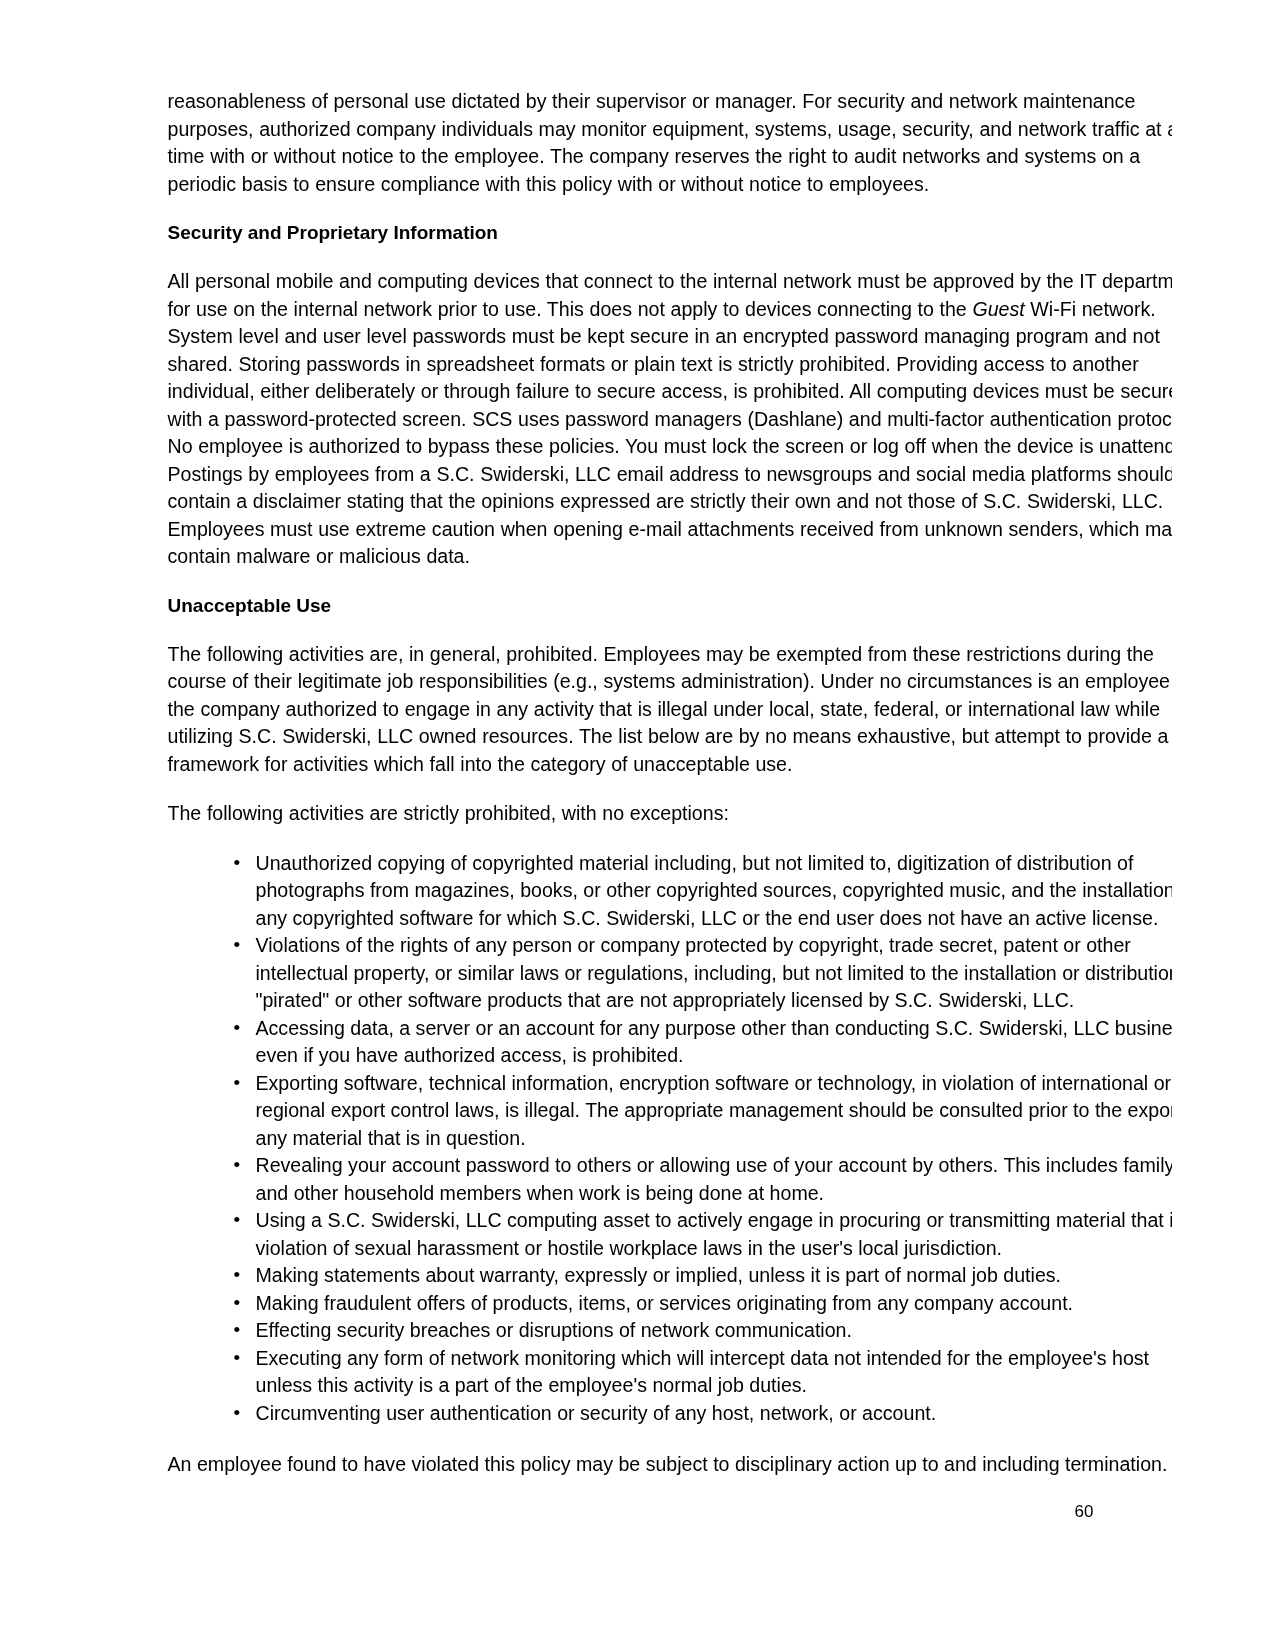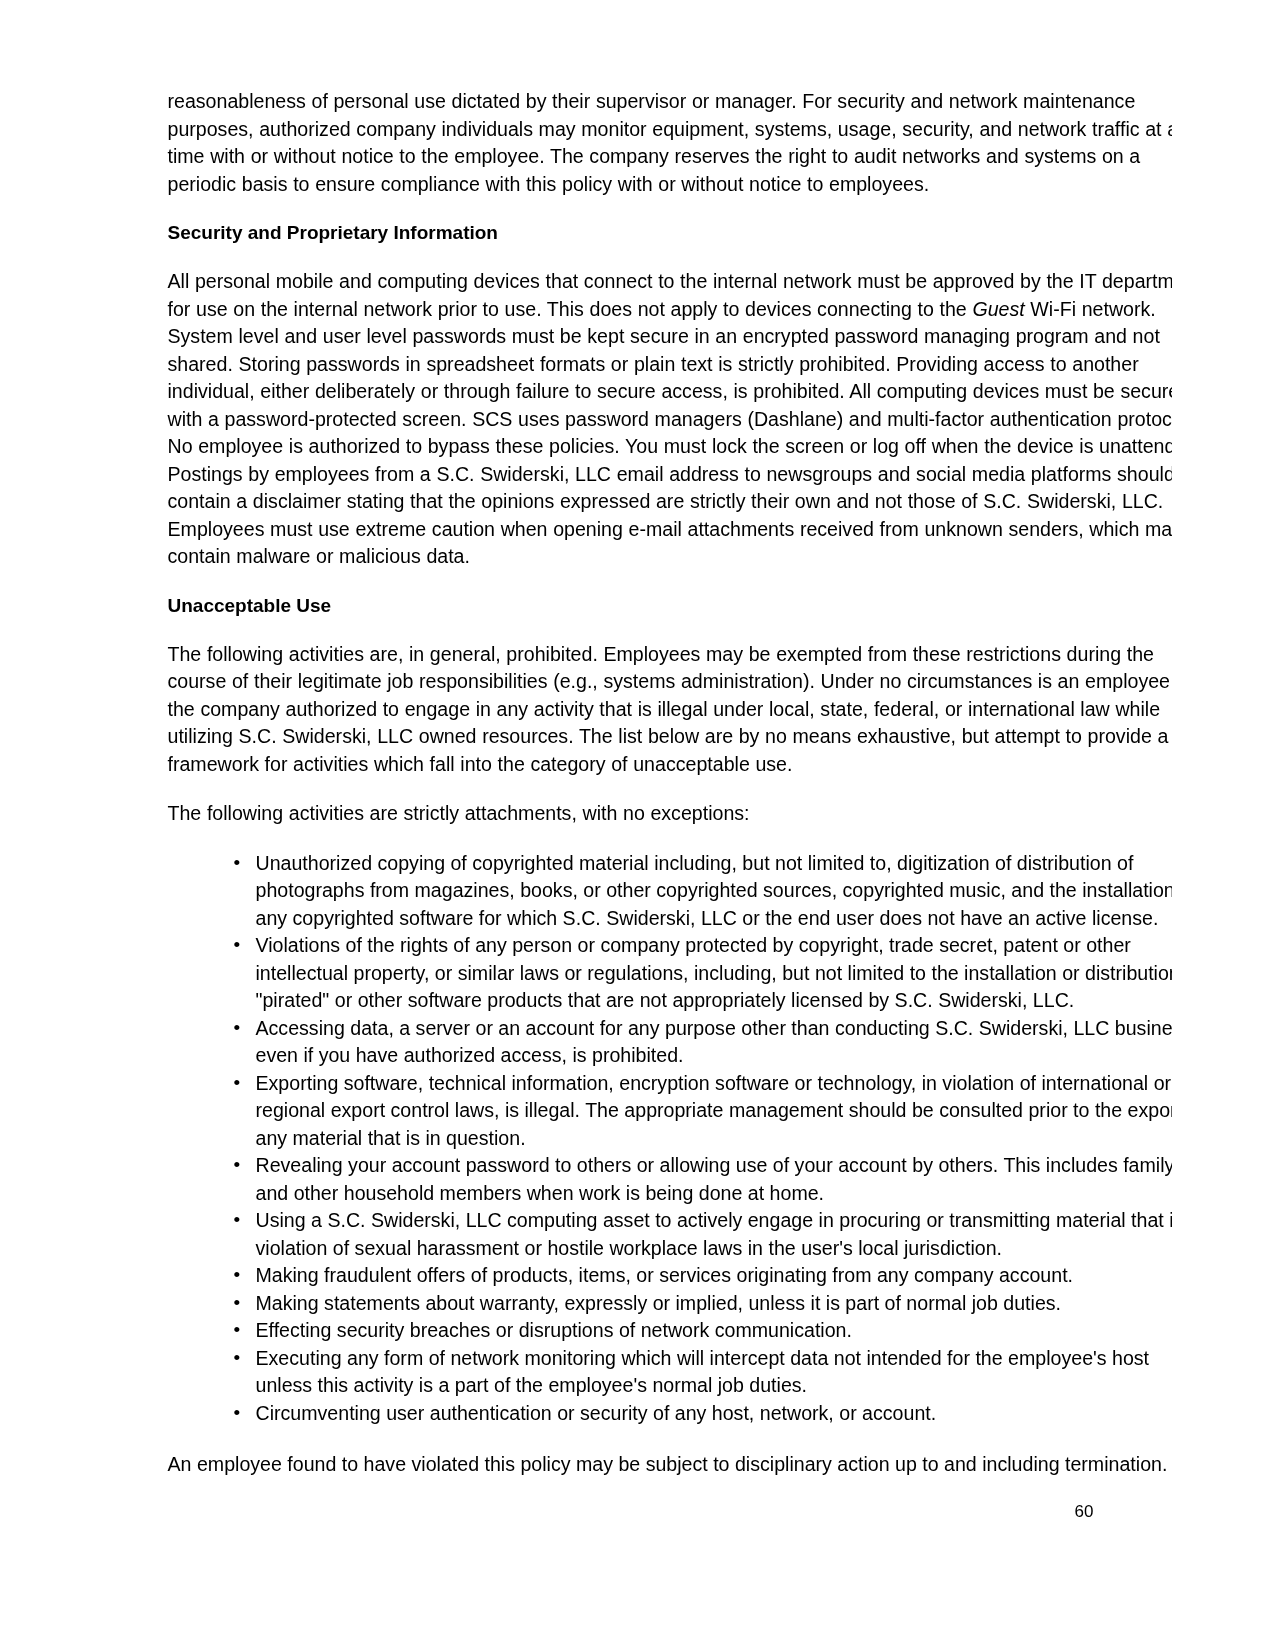--- a/index.html
+++ b/index.html
@@ -87,31 +87,31 @@
     <p class="body-text">reasonableness of personal use dictated by their supervisor or manager. For security and network maintenance purposes, authorized company individuals may monitor equipment, systems, usage, security, and network traffic at any time with or without notice to the employee. The company reserves the right to audit networks and systems on a periodic basis to ensure compliance with this policy with or without notice to employees.</p>
 
     <h2 class="section-heading">Security and Proprietary Information</h2>
 
     <p class="body-text"><span>All personal mobile and computing devices that connect to the internal network must be approved by the IT department for use on the internal network prior to use. This does not apply to devices connecting to the </span><em class="italic-term">Guest</em><span> Wi-Fi network. System level and user level passwords must be kept secure in an encrypted password managing program and not shared. Storing passwords in spreadsheet formats or plain text is strictly prohibited. Providing access to another individual, either deliberately or through failure to secure access, is prohibited.  All computing devices must be secured with a password-protected screen. SCS uses password managers (Dashlane) and multi-factor authentication protocols. No employee is authorized to bypass these policies. You must lock the screen or log off when the device is unattended. Postings by employees from a S.C. Swiderski, LLC email address to newsgroups and social media platforms should contain a disclaimer stating that the opinions expressed are strictly their own and not those of S.C. Swiderski, LLC. Employees must use extreme caution when opening e-mail attachments received from unknown senders, which may contain malware or malicious data.</span></p>
 
     <h2 class="section-heading">Unacceptable Use</h2>
 
     <p class="body-text">The following activities are, in general, prohibited. Employees may be exempted from these restrictions during the course of their legitimate job responsibilities (e.g., systems administration). Under no circumstances is an employee of the company authorized to engage in any activity that is illegal under local, state, federal, or international law while utilizing S.C. Swiderski, LLC owned resources. The list below are by no means exhaustive, but attempt to provide a framework for activities which fall into the category of unacceptable use.</p>
 
-    <p class="body-text">The following activities are strictly attachments, with no exceptions:</p>
+    <p class="body-text">The following activities are strictly prohibited, with no exceptions:</p>
 
     <ul class="prohibited-list">
       <li>Unauthorized copying of copyrighted material including, but not limited to, digitization of distribution of photographs from magazines, books, or other copyrighted sources, copyrighted music, and the installation of any copyrighted software for which S.C. Swiderski, LLC or the end user does not have an active license.</li>
       <li>Violations of the rights of any person or company protected by copyright, trade secret, patent or other intellectual property, or similar laws or regulations, including, but not limited to the installation or distribution of "pirated" or other software products that are not appropriately licensed by S.C. Swiderski, LLC.</li>
       <li>Accessing data, a server or an account for any purpose other than conducting S.C. Swiderski, LLC business, even if you have authorized access, is prohibited.</li>
       <li>Exporting software, technical information, encryption software or technology, in violation of international or regional export control laws, is illegal. The appropriate management should be consulted prior to the export of any material that is in question.</li>
       <li>Revealing your account password to others or allowing use of your account by others. This includes family and other household members when work is being done at home.</li>
       <li>Using a S.C. Swiderski, LLC computing asset to actively engage in procuring or transmitting material that is in violation of sexual harassment or hostile workplace laws in the user's local jurisdiction.</li>
+      <li>Making statements about warranty, expressly or implied, unless it is part of normal job duties.</li>
       <li>Making fraudulent offers of products, items, or services originating from any company account.</li>
-      <li>Making statements about warranty, expressly or implied, unless it is part of normal job duties.</li>
       <li>Effecting security breaches or disruptions of network communication.</li>
       <li>Executing any form of network monitoring which will intercept data not intended for the employee's host unless this activity is a part of the employee's normal job duties.</li>
       <li>Circumventing user authentication or security of any host, network, or account.</li>
     </ul>
 
     <div class="closing-block">
       <p>An employee found to have violated this policy may be subject to disciplinary action up to and including termination.</p>
     </div>
 
   </div>

